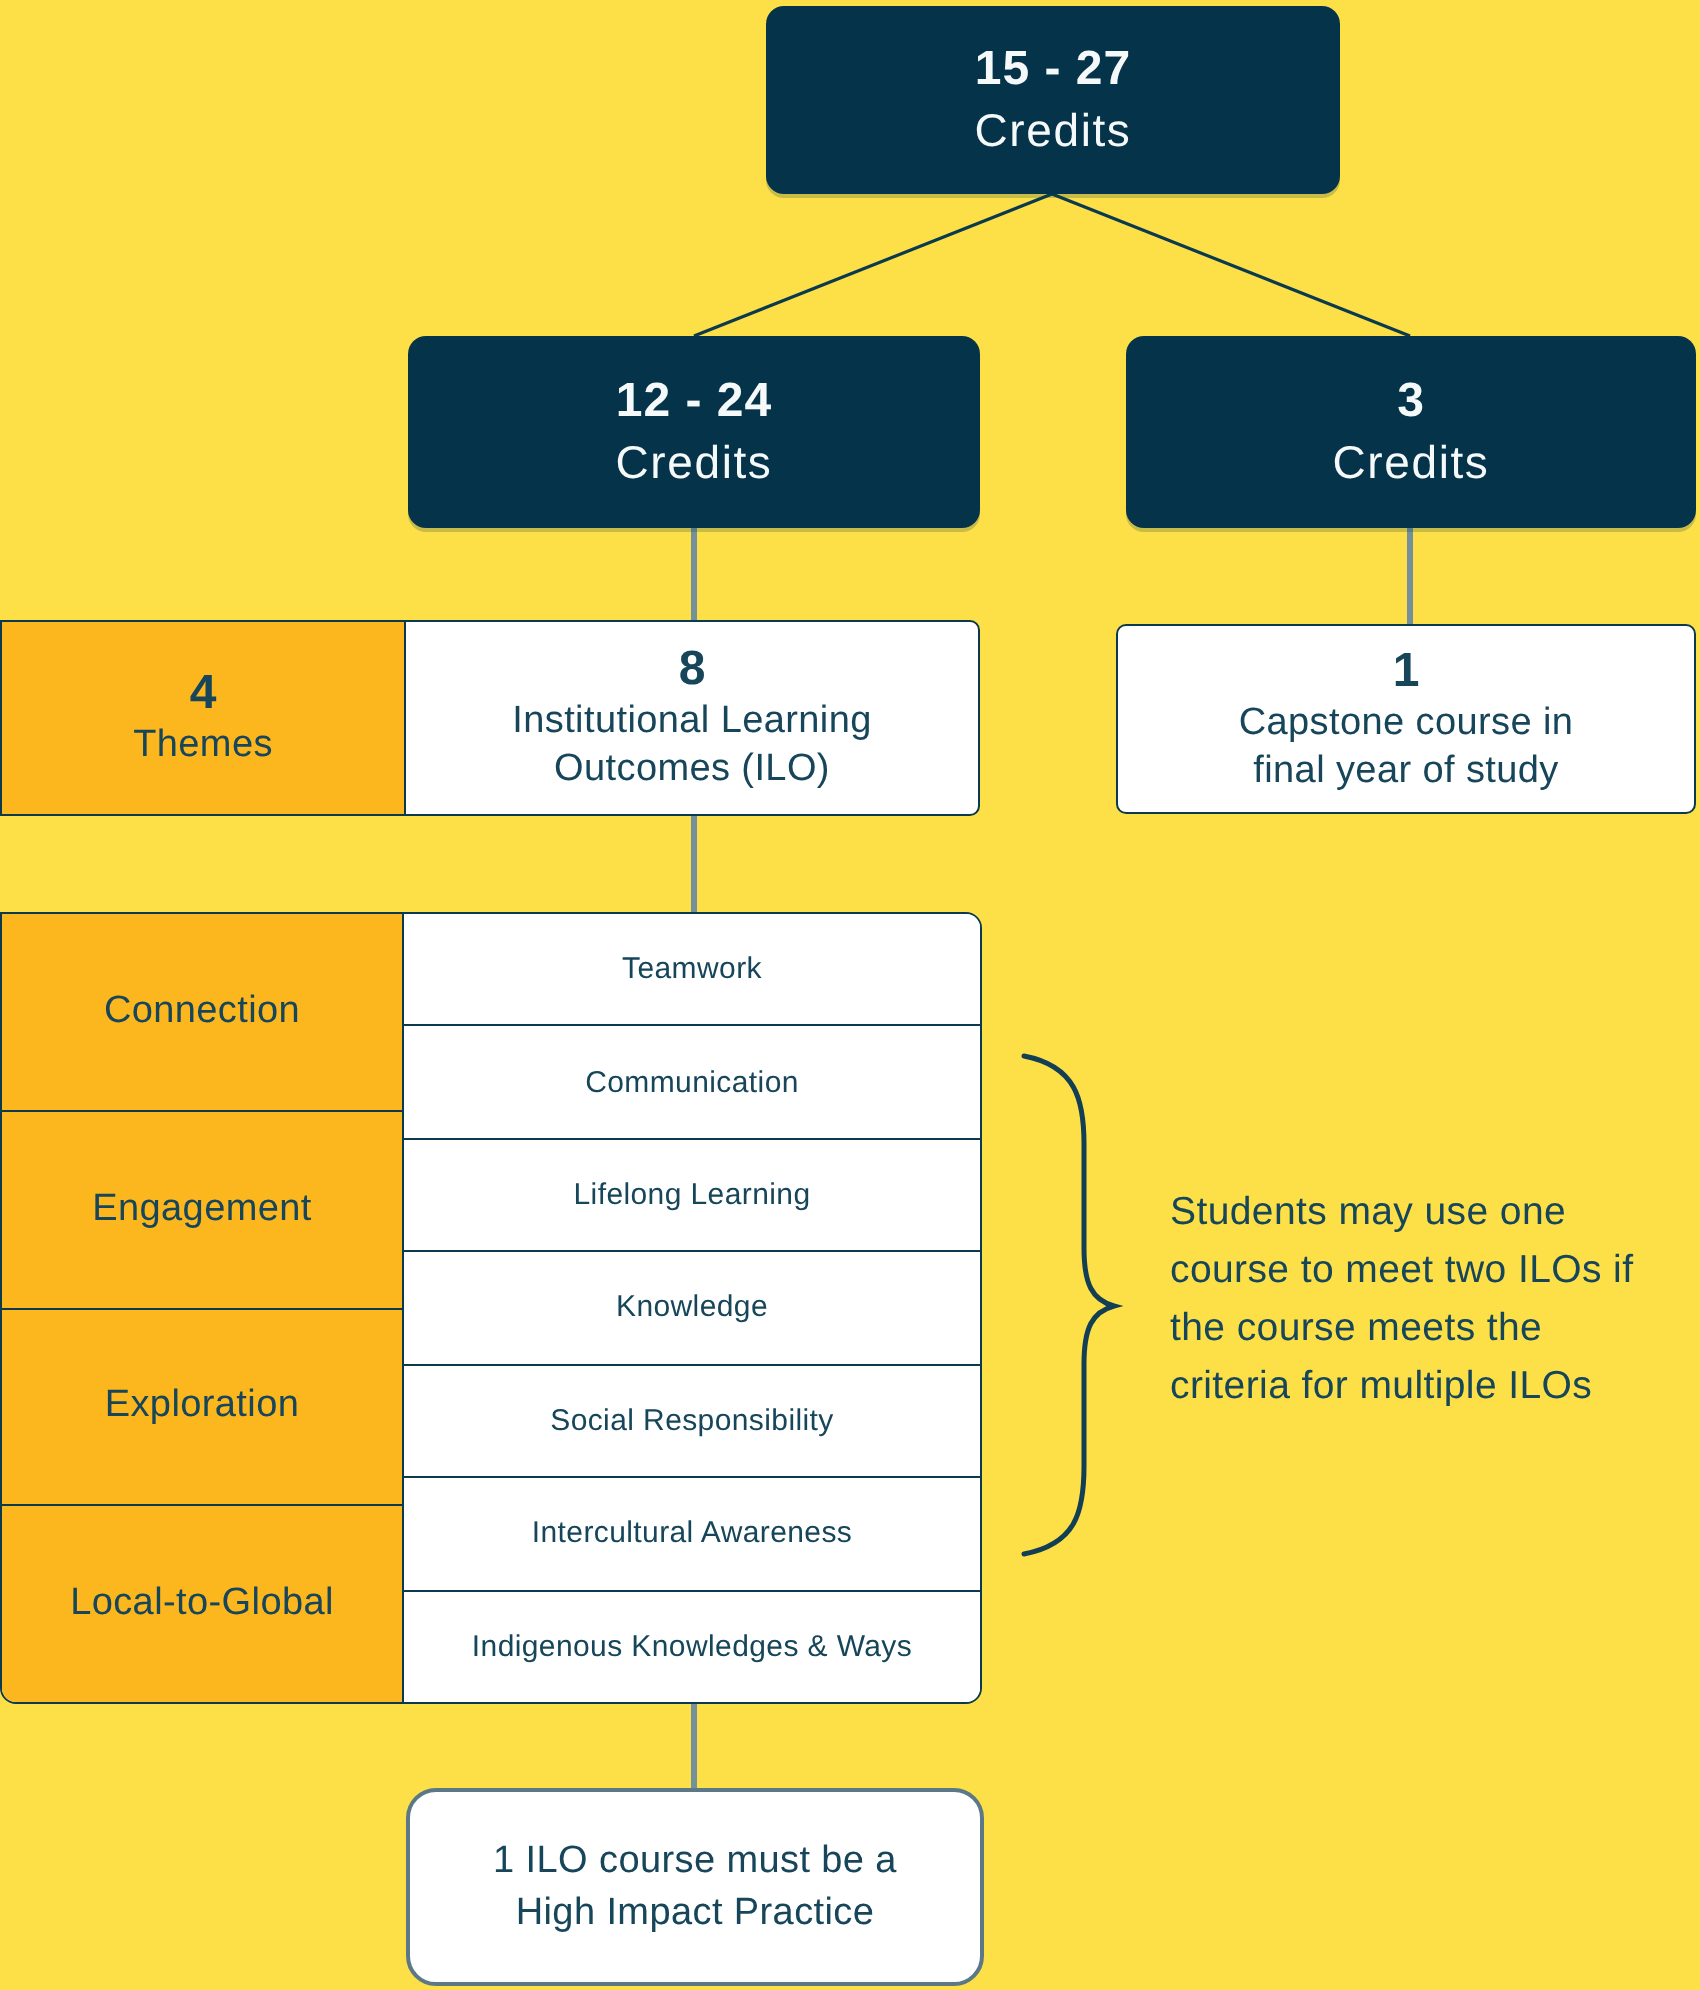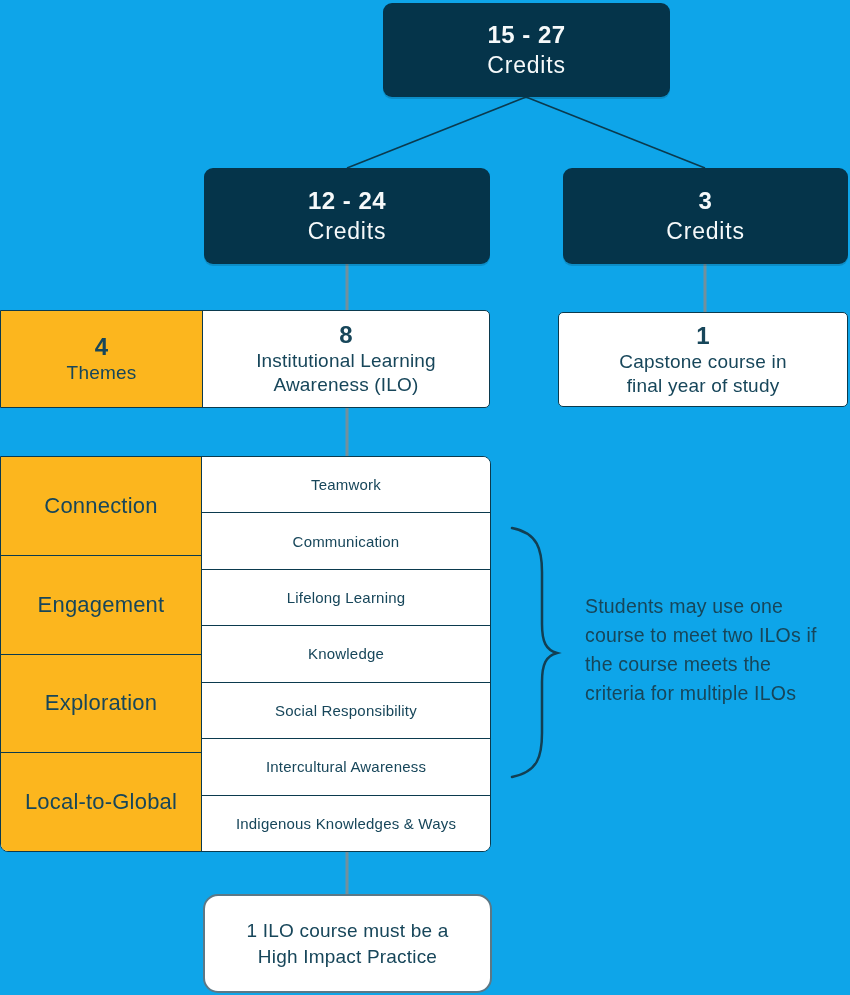--- a/index.html
+++ b/index.html
@@ -1,17 +1,17 @@
 <!DOCTYPE html>
 <html><head>
 <meta charset="utf-8">
 <style>
   html,body{margin:0;padding:0;background:#ffffff;}
   body{font-family:"Liberation Sans", sans-serif; color:#17465a;}
-  .canvas{position:relative;width:850px;height:995px;background:#0ea5e9;overflow:hidden;}
+  .canvas{position:relative;width:850px;height:995px;background:#fde047;overflow:hidden;}
 
   
   .connectors{position:absolute;left:0;top:0;width:850px;height:995px;pointer-events:none;}
 
   
   .navy-node{
     position:absolute;background:#05344a;color:#f6f9fa;border-radius:9px;
     display:flex;flex-direction:column;align-items:center;justify-content:center;
     text-align:center;box-shadow:0 2px 0 rgba(11,58,78,0.22);
   }
@@ -41,21 +41,21 @@
   }
 
   
   .ilo-table{
     position:absolute;left:0;top:456px;width:491px;height:396px;display:flex;
     border:1.5px solid #0b3a4e;border-radius:0 8px 8px 8px;box-sizing:border-box;background:#ffffff;overflow:hidden;
   }
   .theme-col{width:200px;flex:0 0 auto;display:flex;flex-direction:column;border-right:1.5px solid #0b3a4e;}
   .theme-cell{
     flex:1;background:#fcb61e;display:flex;align-items:center;justify-content:center;
-    font-size:22px;letter-spacing:0.2px;box-sizing:border-box;
+    font-size:19px;letter-spacing:0.2px;box-sizing:border-box;
   }
   .theme-cell + .theme-cell{border-top:1.5px solid #0b3a4e;}
   .ilo-col{flex:1;display:flex;flex-direction:column;}
   .ilo-item{
     flex:1;display:flex;align-items:center;justify-content:center;
     font-size:15px;letter-spacing:0.2px;box-sizing:border-box;background:#ffffff;
   }
   .ilo-item + .ilo-item{border-top:1.5px solid #0b3a4e;}
 
   
@@ -102,21 +102,21 @@
     <div class="label">Credits</div>
   </div>
 
   <div class="split-box">
     <div class="themes-cell">
       <div class="cell-value">4</div>
       <div class="cell-label">Themes</div>
     </div>
     <div class="ilo-cell">
       <div class="cell-value">8</div>
-      <div class="cell-label" style="width:225px;">Institutional Learning Awareness (ILO)</div>
+      <div class="cell-label" style="width:225px;">Institutional Learning Outcomes (ILO)</div>
     </div>
   </div>
 
   <div class="capstone-box">
     <div class="cell-value">1</div>
     <div class="cell-label" style="width:200px;">Capstone course in final year of study</div>
   </div>
 
   <div class="ilo-table">
     <div class="theme-col">

